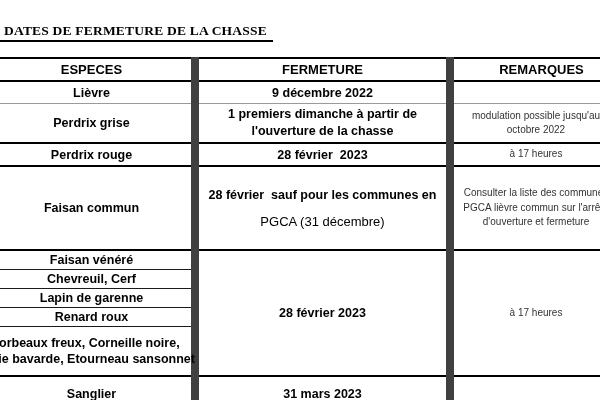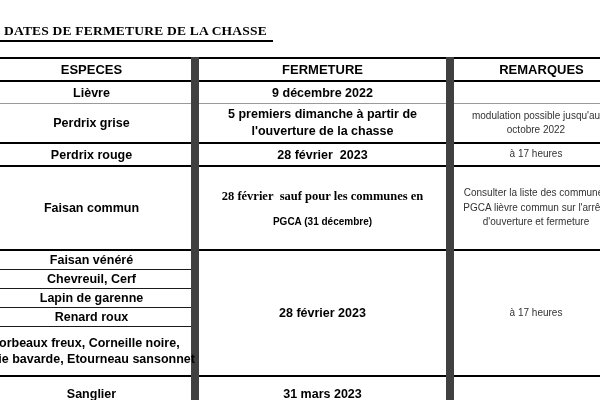--- a/index.html
+++ b/index.html
@@ -21,22 +21,22 @@
   .bb1{border-bottom:1px solid #1a1a1a;}
   .bbg{border-bottom:1px solid #9a9a9a;}
   .r-lievre td{height:17px;}
   .r-pgrise td{height:34px;}
   .r-pgrise td.c2{line-height:1.35;}
   .r-prouge td{height:17px;}
   .r-fcommun td{height:78px;}
   .r-sub td{height:13px;}
   .r-corbeaux td{height:44px;}
   .r-sanglier td{height:30px;}
-  .ferm-main{white-space:nowrap;font-family:Liberation Serif, serif;}
-  .ferm-note{font-size:10px;font-weight:bold;margin-top:12px;}
+  .ferm-main{white-space:nowrap;}
+  .ferm-note{font-size:13px;font-weight:normal;margin-top:12px;}
   .rl{white-space:nowrap;text-align:center;}
   td.overflow{position:relative;}
   .ofl{position:absolute;left:-2px;top:50%;transform:translateY(-50%);
        text-align:left;font-size:12.5px;font-weight:bold;line-height:1.3;}
   .ofl div{white-space:nowrap;}
 </style>
 </head>
 <body>
 
 <div class="page">
@@ -59,21 +59,21 @@
     </tr>
 
     <tr class="r-lievre">
       <td class="c1 bbg">Lièvre</td>
       <td class="c2 bbg">9 décembre 2022</td>
       <td class="c3 bbg"></td>
     </tr>
 
     <tr class="r-pgrise">
       <td class="c1 bb2">Perdrix grise</td>
-      <td class="c2 bb2">5 premiers dimanche à partir de l'ouverture de la chasse</td>
+      <td class="c2 bb2">1 premiers dimanche à partir de l'ouverture de la chasse</td>
       <td class="c3 bb2">
         <div class="rl">modulation possible jusqu'au</div>
         <div class="rl">octobre 2022</div>
       </td>
     </tr>
 
     <tr class="r-prouge">
       <td class="c1 bb2">Perdrix rouge</td>
       <td class="c2 bb2">28 février&nbsp; 2023</td>
       <td class="c3 bb2">à 17 heures</td>

